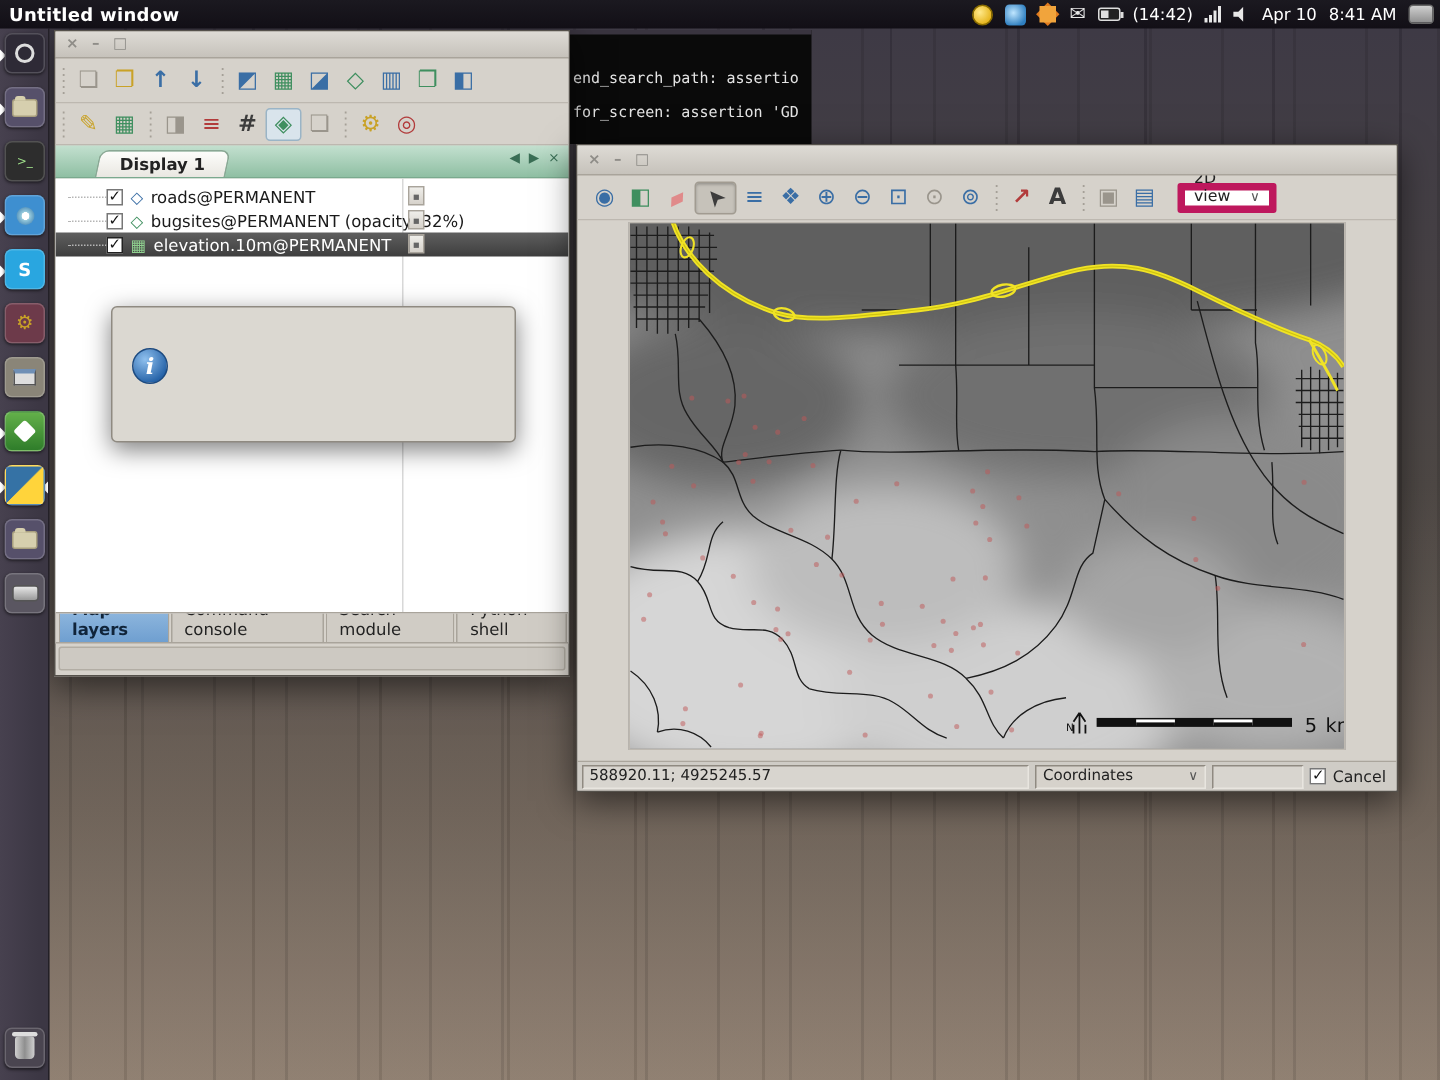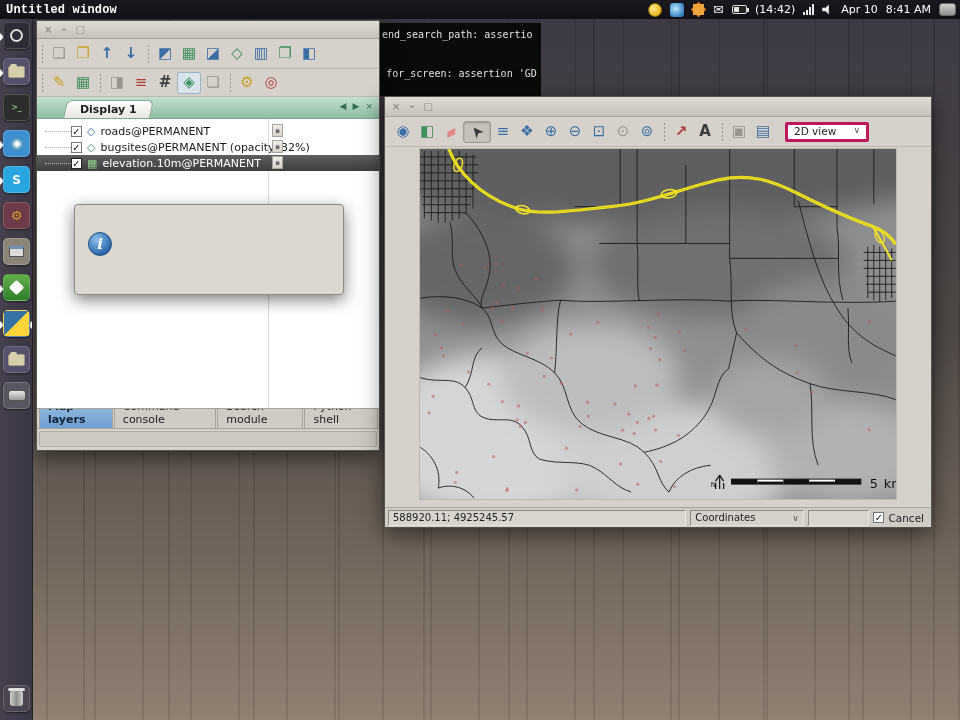--- a/index.html
+++ b/index.html
@@ -10,21 +10,21 @@
   #desktop { position:absolute; inset:0; z-index:0;
     background:
       repeating-linear-gradient(90deg, rgba(0,0,0,0) 0 46px, rgba(0,0,0,.10) 46px 48px),
       repeating-linear-gradient(90deg, rgba(255,255,255,.03) 0 83px, rgba(0,0,0,.07) 83px 85px),
       linear-gradient(180deg,#37333f 0%, #48423f 45%, #6b5f55 75%, #8d7d6e 100%);
   }
 
   
   #panel { position:absolute; left:0; top:0; width:960px; height:19px; z-index:50;
     background:linear-gradient(#1b1920,#120f16); color:#fff; display:flex; align-items:center; }
-  #panel .apptitle { font-size:12px; font-weight:bold; padding-left:6px; letter-spacing:.2px;font-family:Liberation Mono, monospace; }
+  #panel .apptitle { font-size:12px; font-weight:bold; padding-left:6px; letter-spacing:.2px; }
   #panel .spacer { flex:1; }
   #panel .tray { display:flex; align-items:center; gap:8px; padding-right:4px; font-size:11px; }
   .tri-ico { width:14px; height:14px; border-radius:50%; display:inline-block; }
   .ico-clock { background:radial-gradient(circle at 35% 35%, #ffe98a, #e7b722 70%); border:1px solid #8a6d00; }
   .ico-blue  { background:radial-gradient(circle at 40% 40%, #bfe6ff, #2f7fc0 75%); border-radius:3px; }
   .ico-burst { position:relative; width:13px; height:13px; }
   .ico-burst i, .ico-burst b { position:absolute; inset:1px; background:#e07b1f; display:block; }
   .ico-burst i { transform:rotate(45deg); } .ico-burst b { background:#f1a43c; }
   .ico-mail { color:#e8e8e8; font-size:13px; line-height:13px; }
   .battery { width:15px; height:9px; border:1px solid #ddd; border-radius:2px; position:relative; background:#222; }
@@ -113,28 +113,28 @@
   #dlg .btnrow { position:absolute; bottom:8px; left:0; right:8px; display:flex; justify-content:flex-end; gap:6px; }
   .dbtn { width:58px; height:18px; font-size:10.5px; text-align:center; line-height:16px; color:#222;
     background:linear-gradient(#f6f4f0,#d9d6cf); border:1px solid #9a958c; border-radius:3px; }
   .dbtn.default { border:1px solid #5b8fc9; box-shadow:0 0 0 1px #a8c6e6; background:linear-gradient(#f0f4f9,#d9e2ee); }
 
   
   #term { position:absolute; left:380px; top:20px; width:161px; height:76px; z-index:5;
     background:#0a0a0a; border-top:3px solid #39343f; overflow:hidden;
     font-family:"DejaVu Sans Mono", monospace; font-size:10px; color:#e4e4e4; }
   #term .tline { white-space:nowrap; padding-left:2px; }
-  #term .t1 { margin-top:6px; } #term .t2 { margin-top:28px;text-align:center; }
+  #term .t1 { margin-top:24px; } #term .t2 { margin-top:12px; }
 
   
   #md { left:384px; top:96px; width:548px; height:432px; z-index:12; }
   #md .titlebar { height:20px; }
   #md-tb { height:30px; padding-left:6px; }
-  #view-dd { margin-left:10px; width:84px; height:20px; background:#fff; border:3px solid #be185d; border-radius:2px;
-    display:flex; align-items:flex-start; justify-content:space-between; padding:0 6px; font-size:10.5px; color:#222; }
+  #view-dd { margin-left:10px; width:66px; height:20px; background:#fff; border:5px solid #be185d; border-radius:2px;
+    display:flex; align-items:flex-end; justify-content:space-between; padding:0 6px; font-size:10.5px; color:#222; }
   #md-content { position:relative; height:360px; background:#d6d2cb; }
   #map-canvas { position:absolute; left:34px; top:1px; width:478px; height:352px; background:#8f8f8f;
     border:1px solid #bdb8b0; }
   #md-status { height:20px; background:#cfccc6; border-top:1px solid #aaa59c; display:flex; align-items:center; padding:0 3px; gap:4px; }
   .sunken { background:#d8d5cf; border:1px solid; border-color:#8f8a81 #e8e5df #e8e5df #8f8a81; height:16px; font-size:10px;
     color:#222; display:flex; align-items:center; padding:0 4px; }
   #coord-box { width:300px; }
   #mode-dd { width:114px; justify-content:space-between; background:#d6d2cb; }
   #empty-box { width:62px; }
   #render-wrap { margin-left:auto; display:flex; align-items:center; gap:4px; font-size:10.5px; color:#222; padding-right:4px; }

